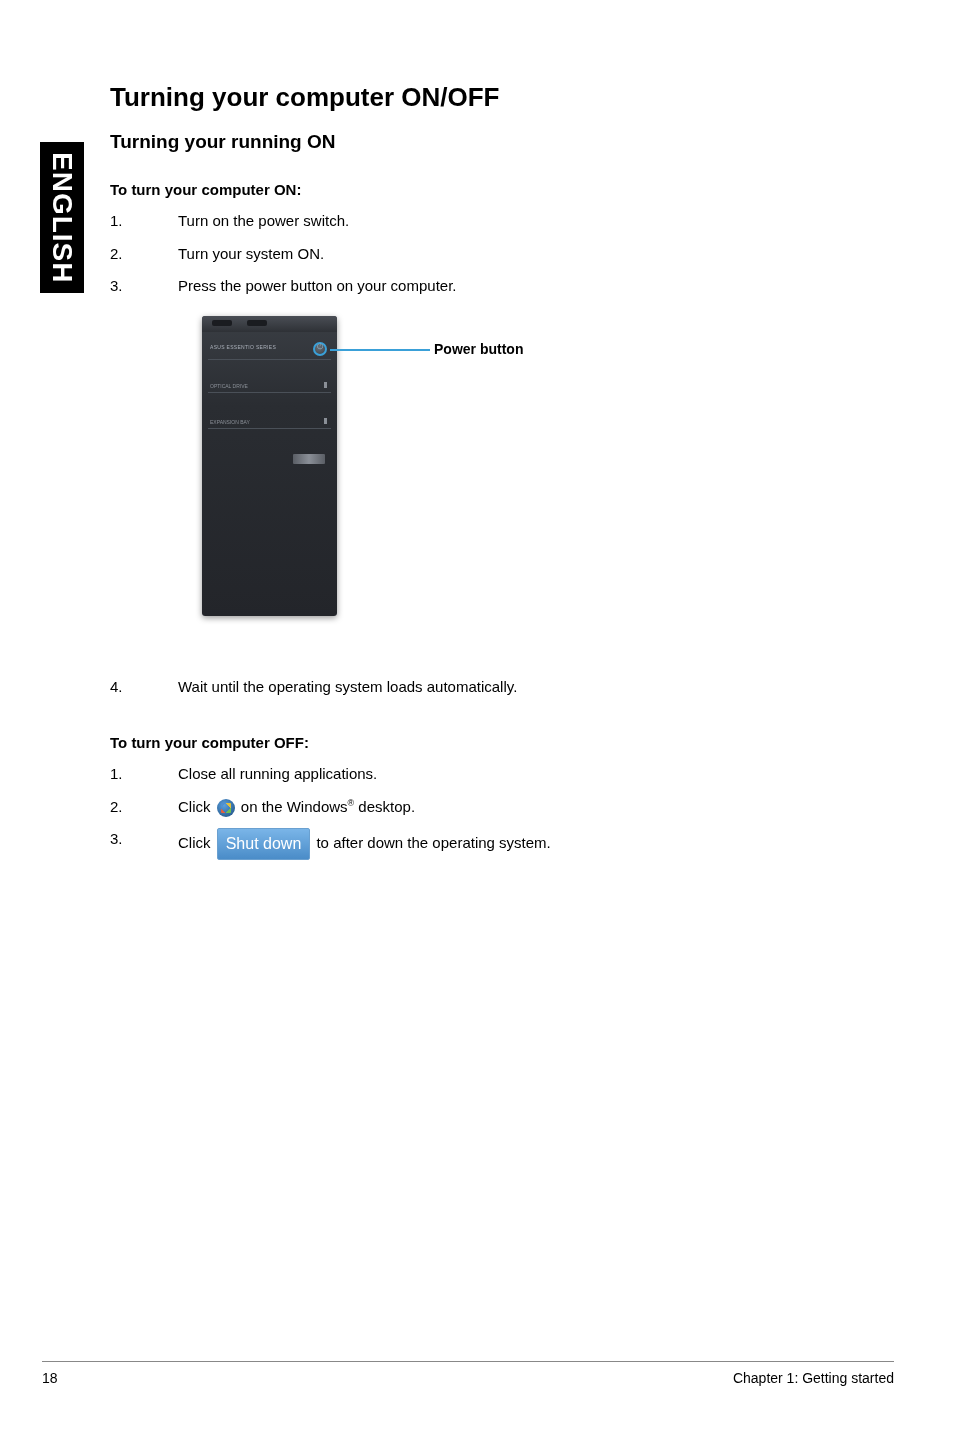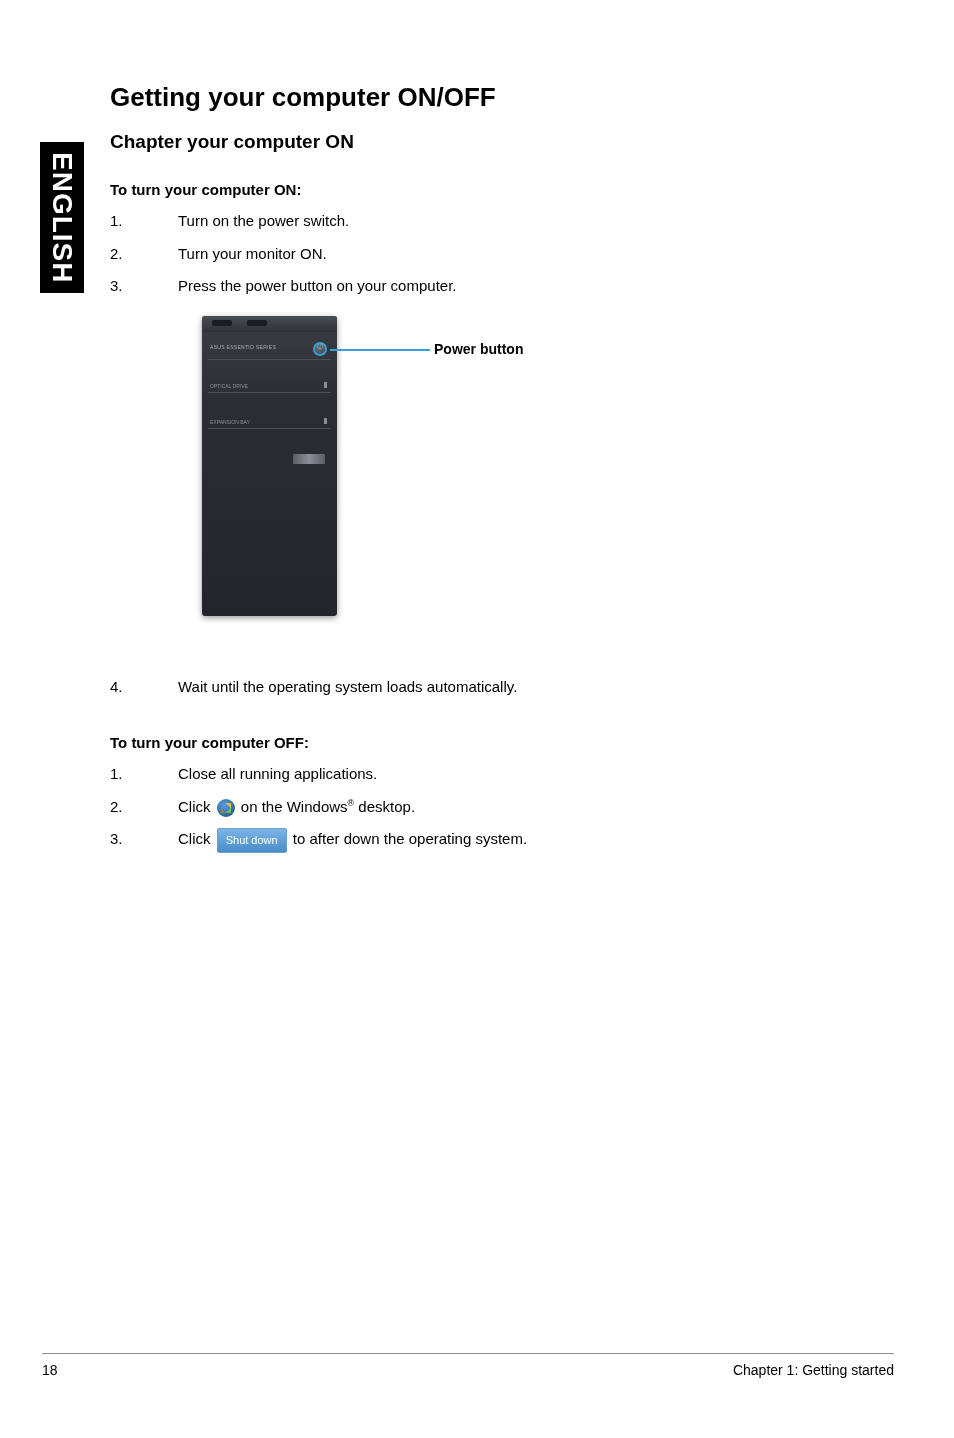--- a/index.html
+++ b/index.html
@@ -227,58 +227,58 @@
         linear-gradient(45deg, #e06040 25%, transparent 25%),
         linear-gradient(-45deg, #70c050 25%, transparent 25%),
         linear-gradient(135deg, #5090d0 25%, transparent 25%),
         linear-gradient(-135deg, #e0c040 25%, transparent 25%);
       border-radius: 1px;
     }
     .shutdown-btn {
       display: inline-block;
       background: linear-gradient(180deg, #7ab5e8, #4a8cc8);
       color: #fff;
-      font-size: 11px;
+      font-size: 16px;
       padding: 3px 8px;
       border: 1px solid #6aa0d0;
       border-radius: 2px;
       vertical-align: middle;
       margin: 0 2px;
       text-align: center;
     }
     .footer {
       position: absolute;
-      bottom: 60px;
+      bottom: 52px;
       left: 42px;
       right: 60px;
       border-top: 1px solid #888;
       padding-top: 8px;
       display: flex;
       justify-content: space-between;
       font-size: 14px;
     }
   </style>
 </head>
 <body>
 
 <div class="side-tab">ENGLISH</div>
 
 <div class="content">
-  <h1>Getting your computer ON/OFF</h1>
-
-  <h2>Chapter your computer ON</h2>
+  <h1>Turning your computer ON/OFF</h1>
+
+  <h2>Turning your running ON</h2>
   <p class="subhead">To turn your computer ON:</p>
 
   <div class="step">
     <span class="step-num">1.</span>
     <span class="step-text">Turn on the power switch.</span>
   </div>
   <div class="step">
     <span class="step-num">2.</span>
-    <span class="step-text">Turn your monitor ON.</span>
+    <span class="step-text">Turn your system ON.</span>
   </div>
   <div class="step">
     <span class="step-num">3.</span>
     <span class="step-text">Press the power button on your computer.</span>
   </div>
 
   <div class="tower-wrap">
     <div class="tower">
       <div class="tower-top"></div>
       <div class="brand-label">ASUS ESSENTIO SERIES</div>

